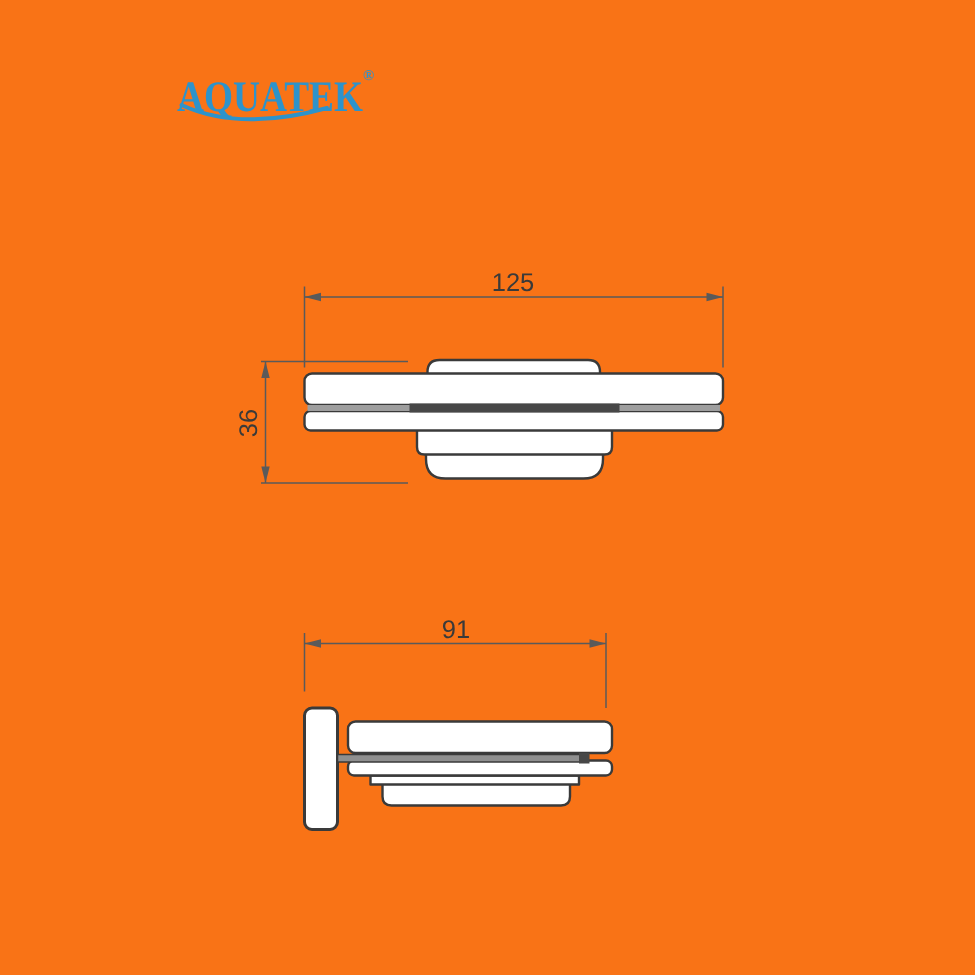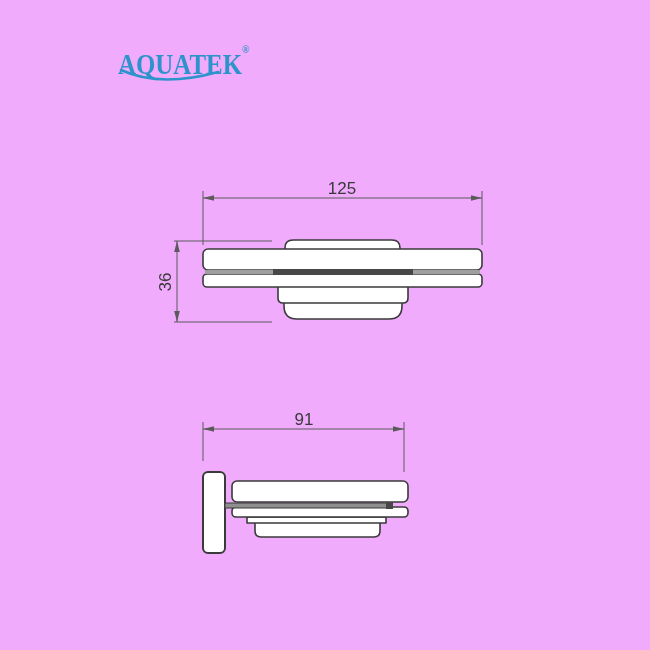--- a/index.html
+++ b/index.html
@@ -1,16 +1,16 @@
 <!DOCTYPE html>
 <html style="--logo-blue: #2d93cb; --object-line: #3a3a3a; --dimension-line: #5a5a5a; --dim-text: #3a3a3a; --arm-fill: #8f8f8f; --arm-dark: #474747; --gap-fill: #9e9e9e;"><head>
 <meta charset="utf-8">
 <style>
   html,body{margin:0;padding:0;background:#fff;}
-  .page{position:relative;width:650px;height:650px;background:#f0abfc;overflow:hidden;
+  .page{position:relative;width:650px;height:650px;background:#f97316;overflow:hidden;
         font-family:"Liberation Sans",sans-serif;}
   .drawing-svg{position:absolute;left:0;top:0;}
 
   
   .obj{fill:#ffffff;stroke:var(--object-line);stroke-width:1.6;stroke-linejoin:round;}
   .obj-thick{fill:#ffffff;stroke:var(--object-line);stroke-width:2;stroke-linejoin:round;}
   .gap-strip{fill:var(--gap-fill);stroke:none;}
   .arm-dark{fill:var(--arm-dark);stroke:none;}
   .arm-bar{fill:var(--arm-fill);stroke:var(--object-line);stroke-width:1;}
 

